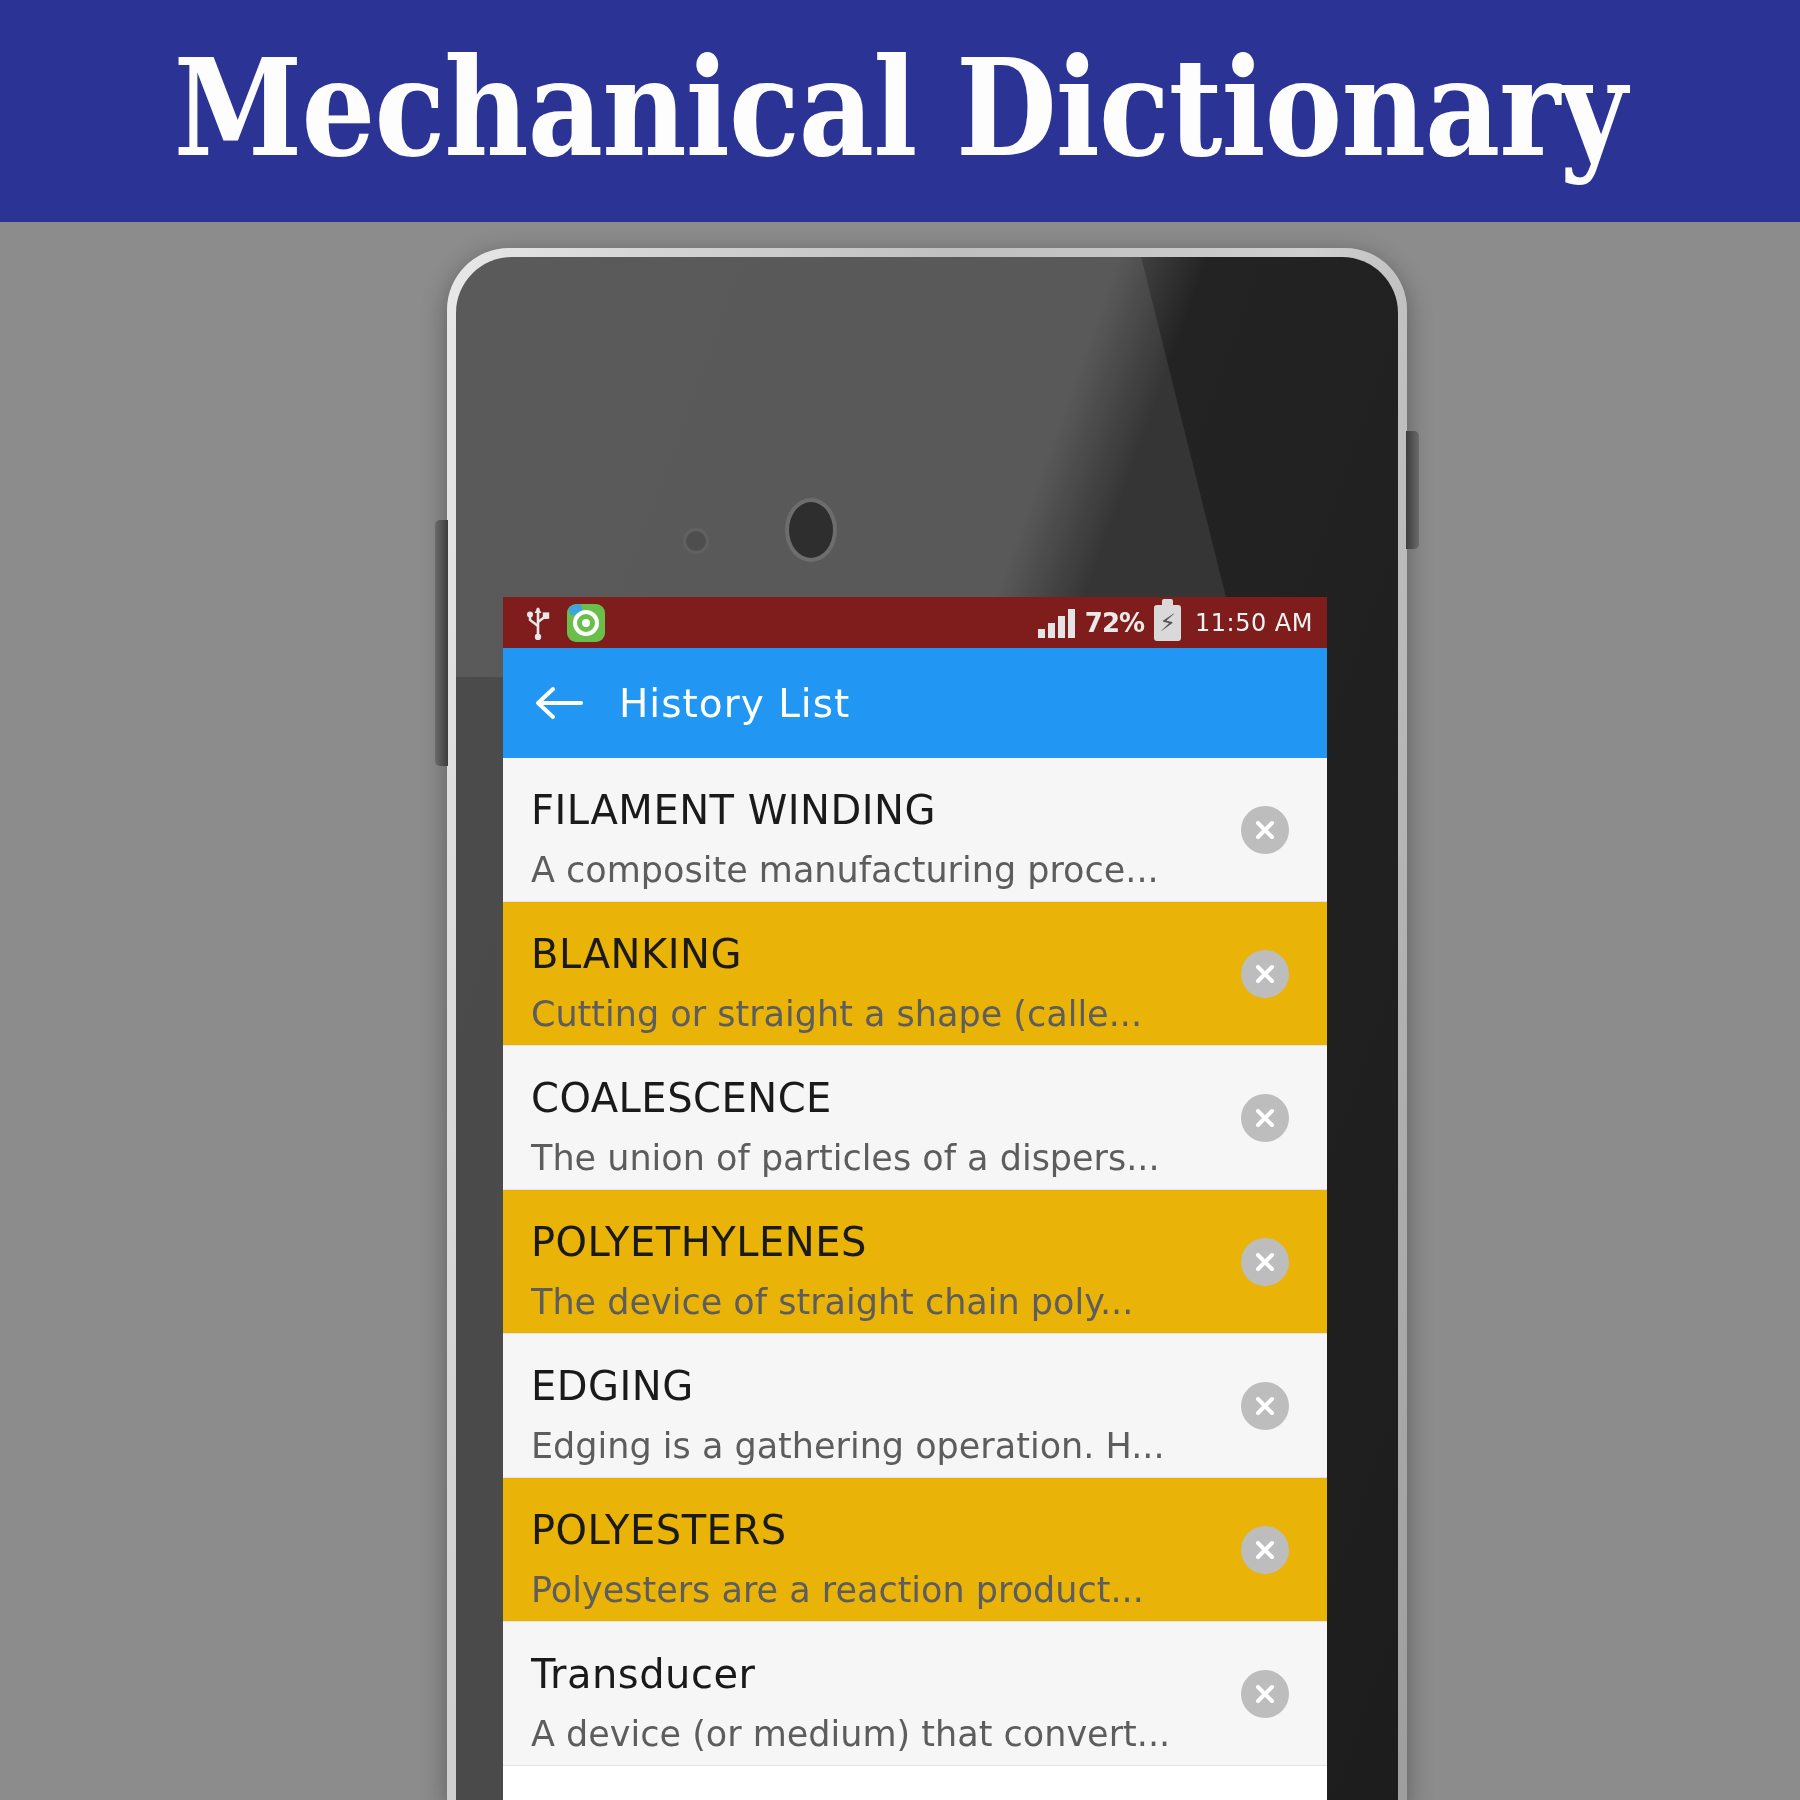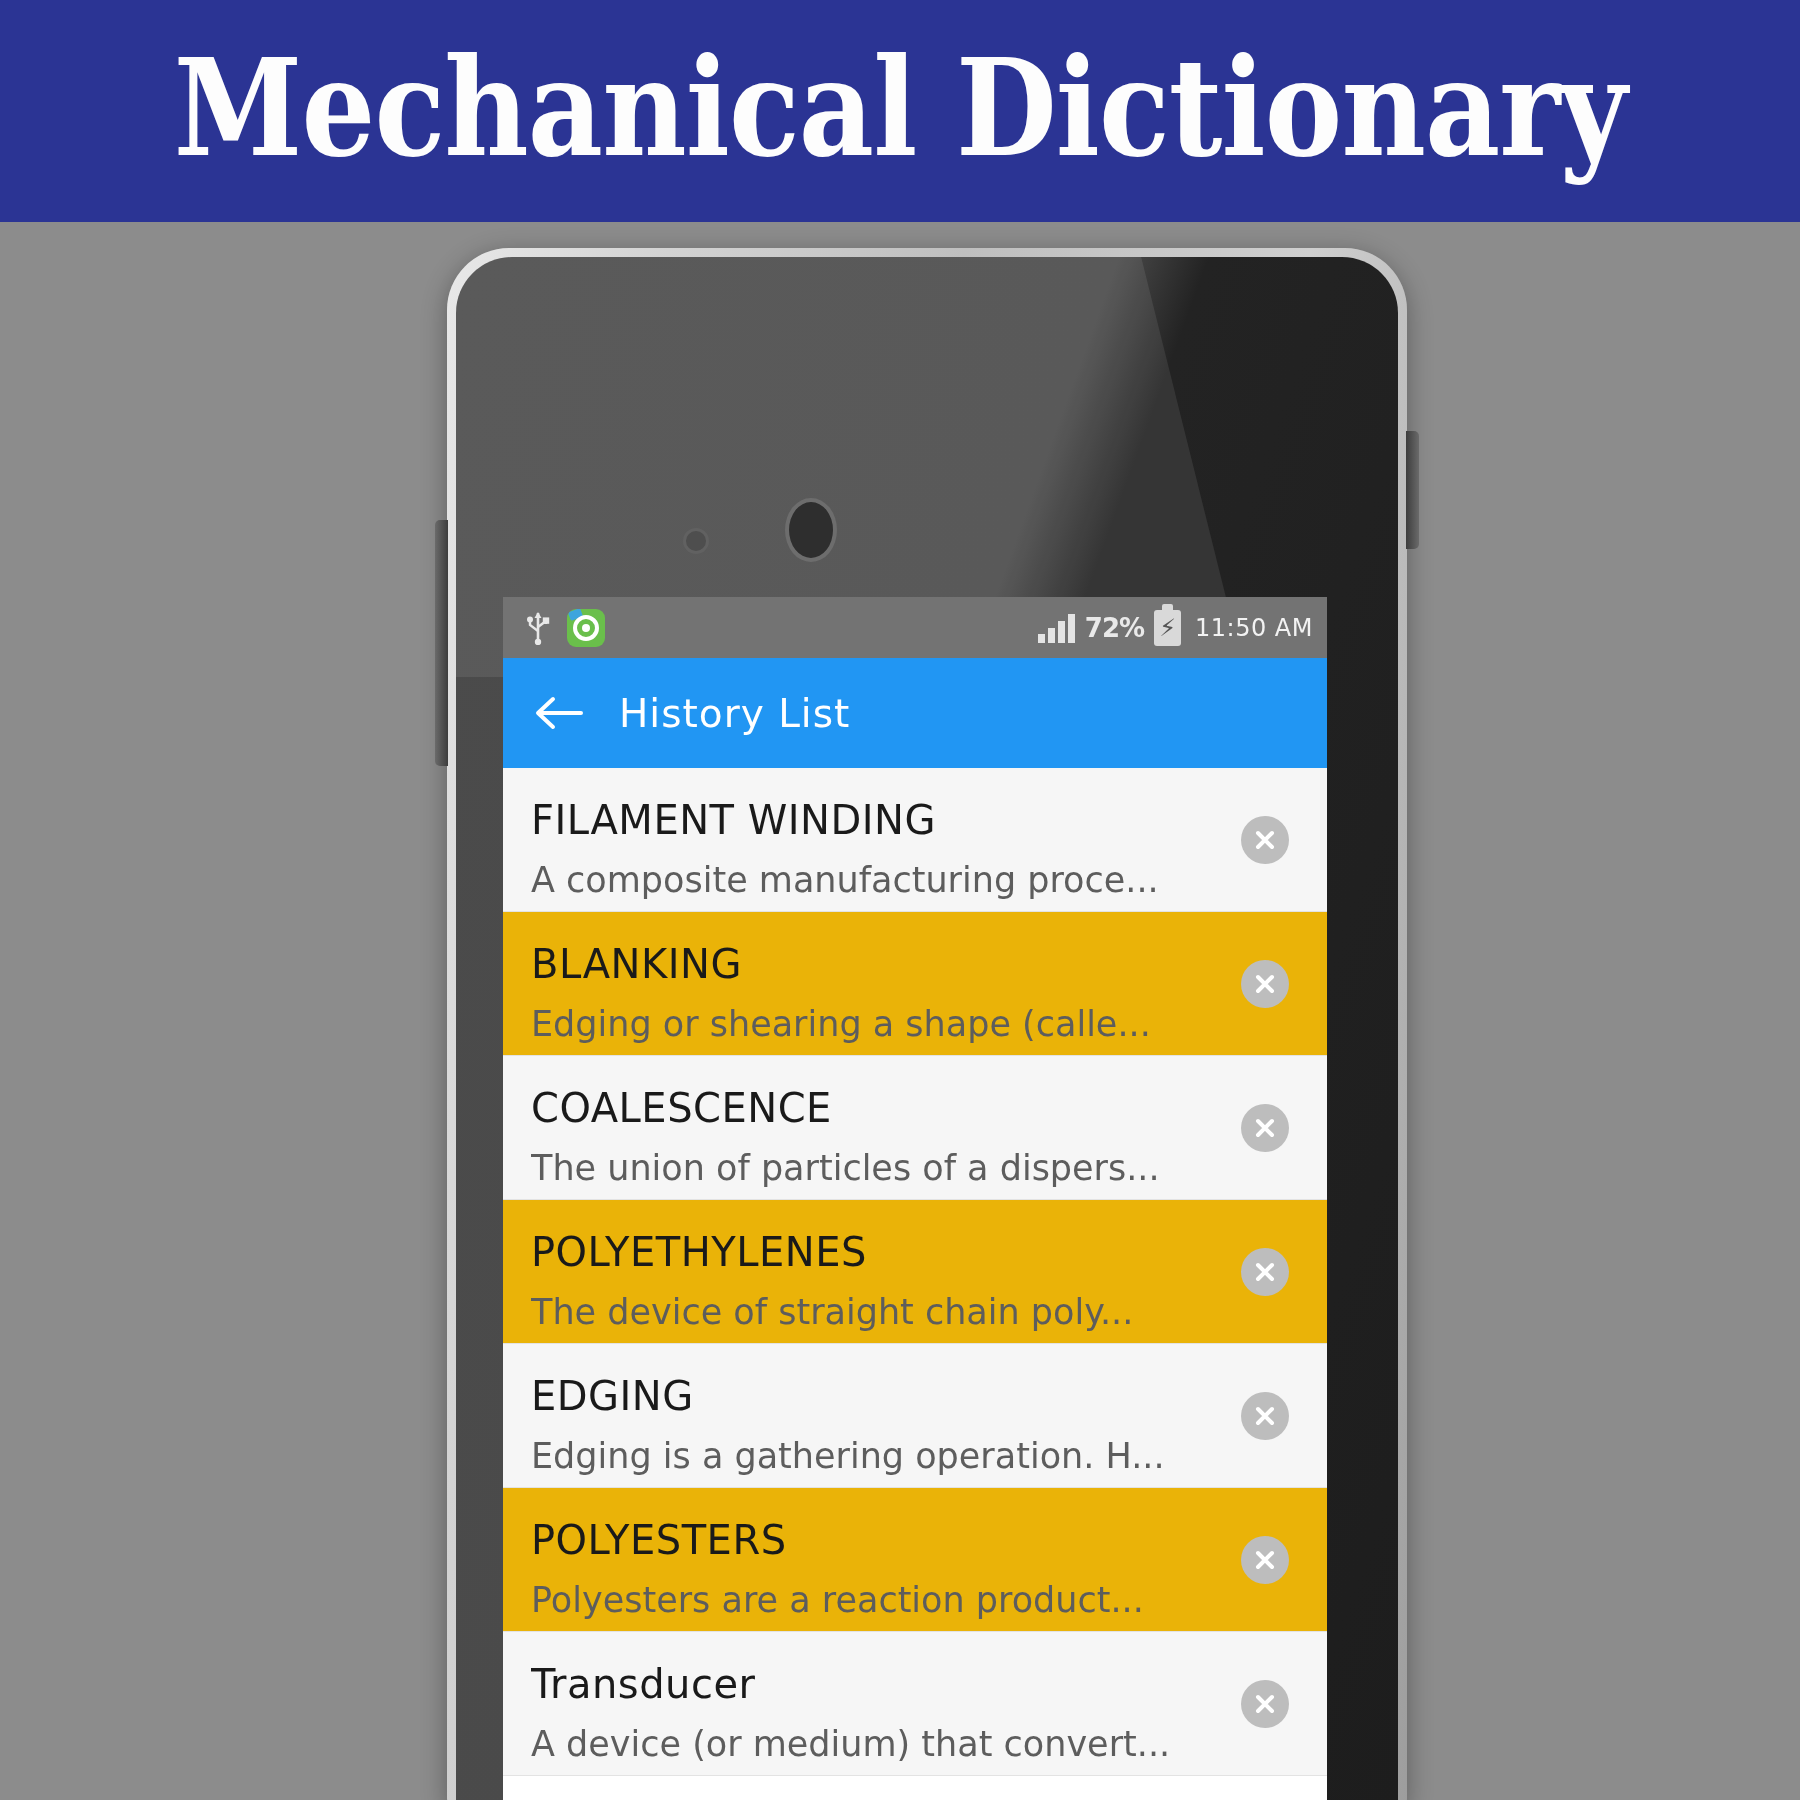--- a/index.html
+++ b/index.html
@@ -142,22 +142,22 @@
     top: 349px;
     width: 824px;
     height: 1211px;
     background: #ffffff;
     overflow: hidden;
   }
 
   
   #status-bar {
     position: relative;
-    height: 61px;
-    background: #737373;
+    height: 51px;
+    background: #7f1d1d;
     display: flex;
     align-items: center;
     padding: 0 14px 0 22px;
   }
   .sb-left { display: flex; align-items: center; gap: 16px; }
   .sb-right { display: flex; align-items: center; gap: 10px; margin-left: auto; }
 
   #usb-icon svg { display: block; }
 
   #notif-app-icon {
@@ -388,21 +388,21 @@
         <div class="row-desc">A composite manufacturing proce...</div>
         <span class="row-delete">
           <svg width="26" height="26" viewBox="0 0 26 26">
               <path d="M6 6 L20 20 M20 6 L6 20" stroke="#ffffff" stroke-width="4" stroke-linecap="round"></path>
             </svg>
         </span>
       </div>
 
       <div class="list-row plain">
         <div class="row-term">BLANKING</div>
-        <div class="row-desc">Edging or shearing a shape (calle...</div>
+        <div class="row-desc">Cutting or straight a shape (calle...</div>
         <span class="row-delete">
           <svg width="26" height="26" viewBox="0 0 26 26">
               <path d="M6 6 L20 20 M20 6 L6 20" stroke="#ffffff" stroke-width="4" stroke-linecap="round"></path>
             </svg>
         </span>
       </div>
 
       <div class="list-row alt">
         <div class="row-term">COALESCENCE</div>
         <div class="row-desc">The union of particles of a dispers...</div>

